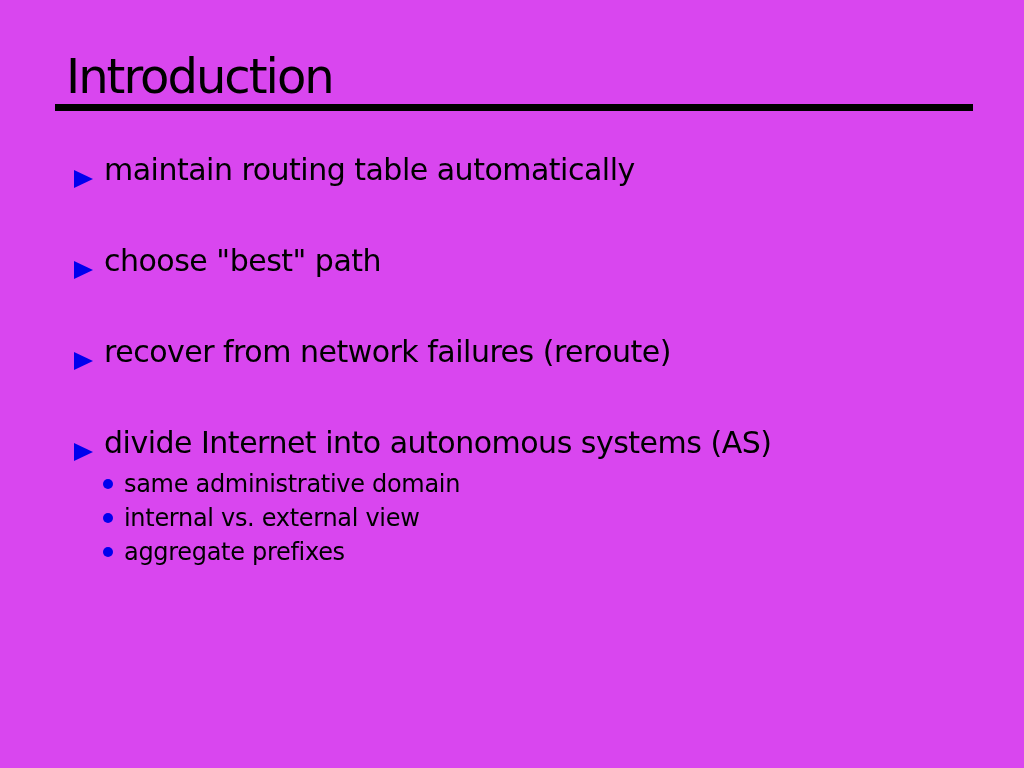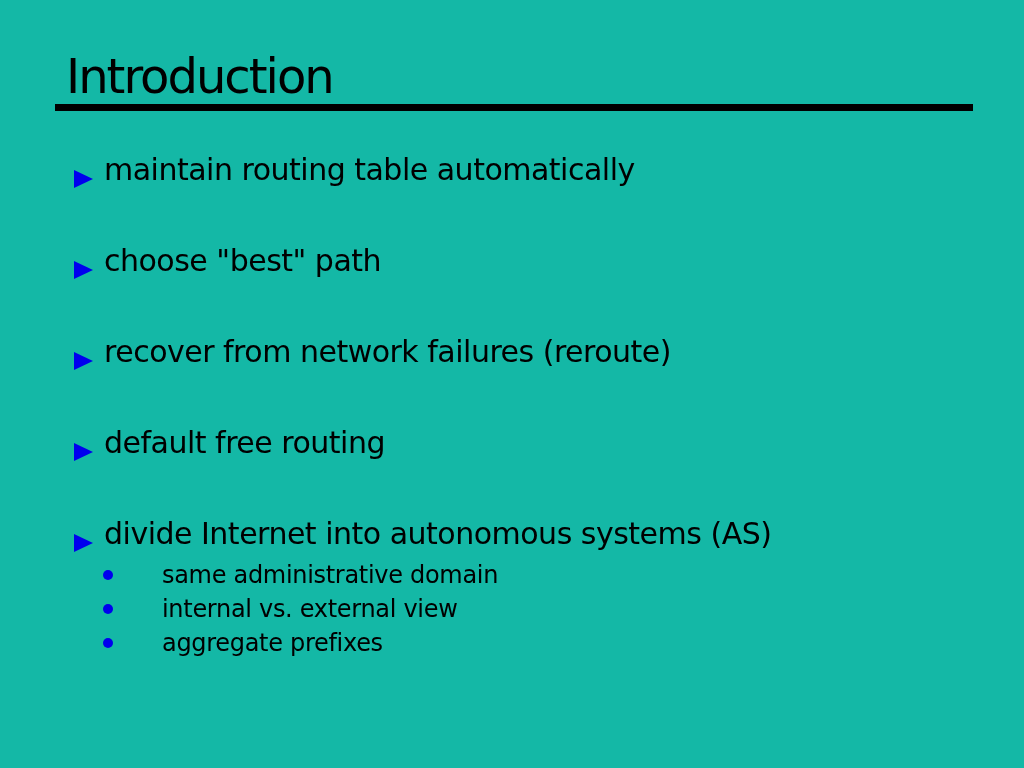--- a/index.html
+++ b/index.html
@@ -4,21 +4,21 @@
 <style>
   html, body {
     margin: 0;
     padding: 0;
     background: #ffffff;
   }
   .slide {
     position: relative;
     width: 1024px;
     height: 768px;
-    background: #14b8a6;
+    background: #d946ef;
     overflow: hidden;
     font-family: "DejaVu Sans", "Liberation Sans", sans-serif;
     color: #000000;
   }
   .title {
     position: absolute;
     left: 66px;
     top: 50px;
     margin: 0;
     font-size: 48px;
@@ -76,21 +76,20 @@
   ul.subs {
     margin: 6px 0 0 0;
     padding: 0 0 0 29px;
     list-style: none;
   }
   ul.subs > li.s {
     display: flex;
     align-items: flex-start;
     margin: 0;
     padding: 0;
-    gap: 38px;
   }
   .dot {
     flex: 0 0 auto;
     width: 10px;
     height: 10px;
     border-radius: 50%;
     background: var(--accent, #0000EE);
     margin-top: 12px;
     margin-right: 11px;
   }
@@ -124,26 +123,20 @@
     </li>
     <li class="b">
       <div class="row">
         <span class="tri"></span>
         <span class="btext">recover from network failures (reroute)</span>
       </div>
     </li>
     <li class="b">
       <div class="row">
         <span class="tri"></span>
-        <span class="btext">default free routing</span>
-      </div>
-    </li>
-    <li class="b">
-      <div class="row">
-        <span class="tri"></span>
         <span class="btext">divide Internet into autonomous systems (AS)</span>
       </div>
       <ul class="subs">
         <li class="s">
           <span class="dot"></span>
           <span class="stext">same administrative domain</span>
         </li>
         <li class="s">
           <span class="dot"></span>
           <span class="stext">internal vs. external view</span>

